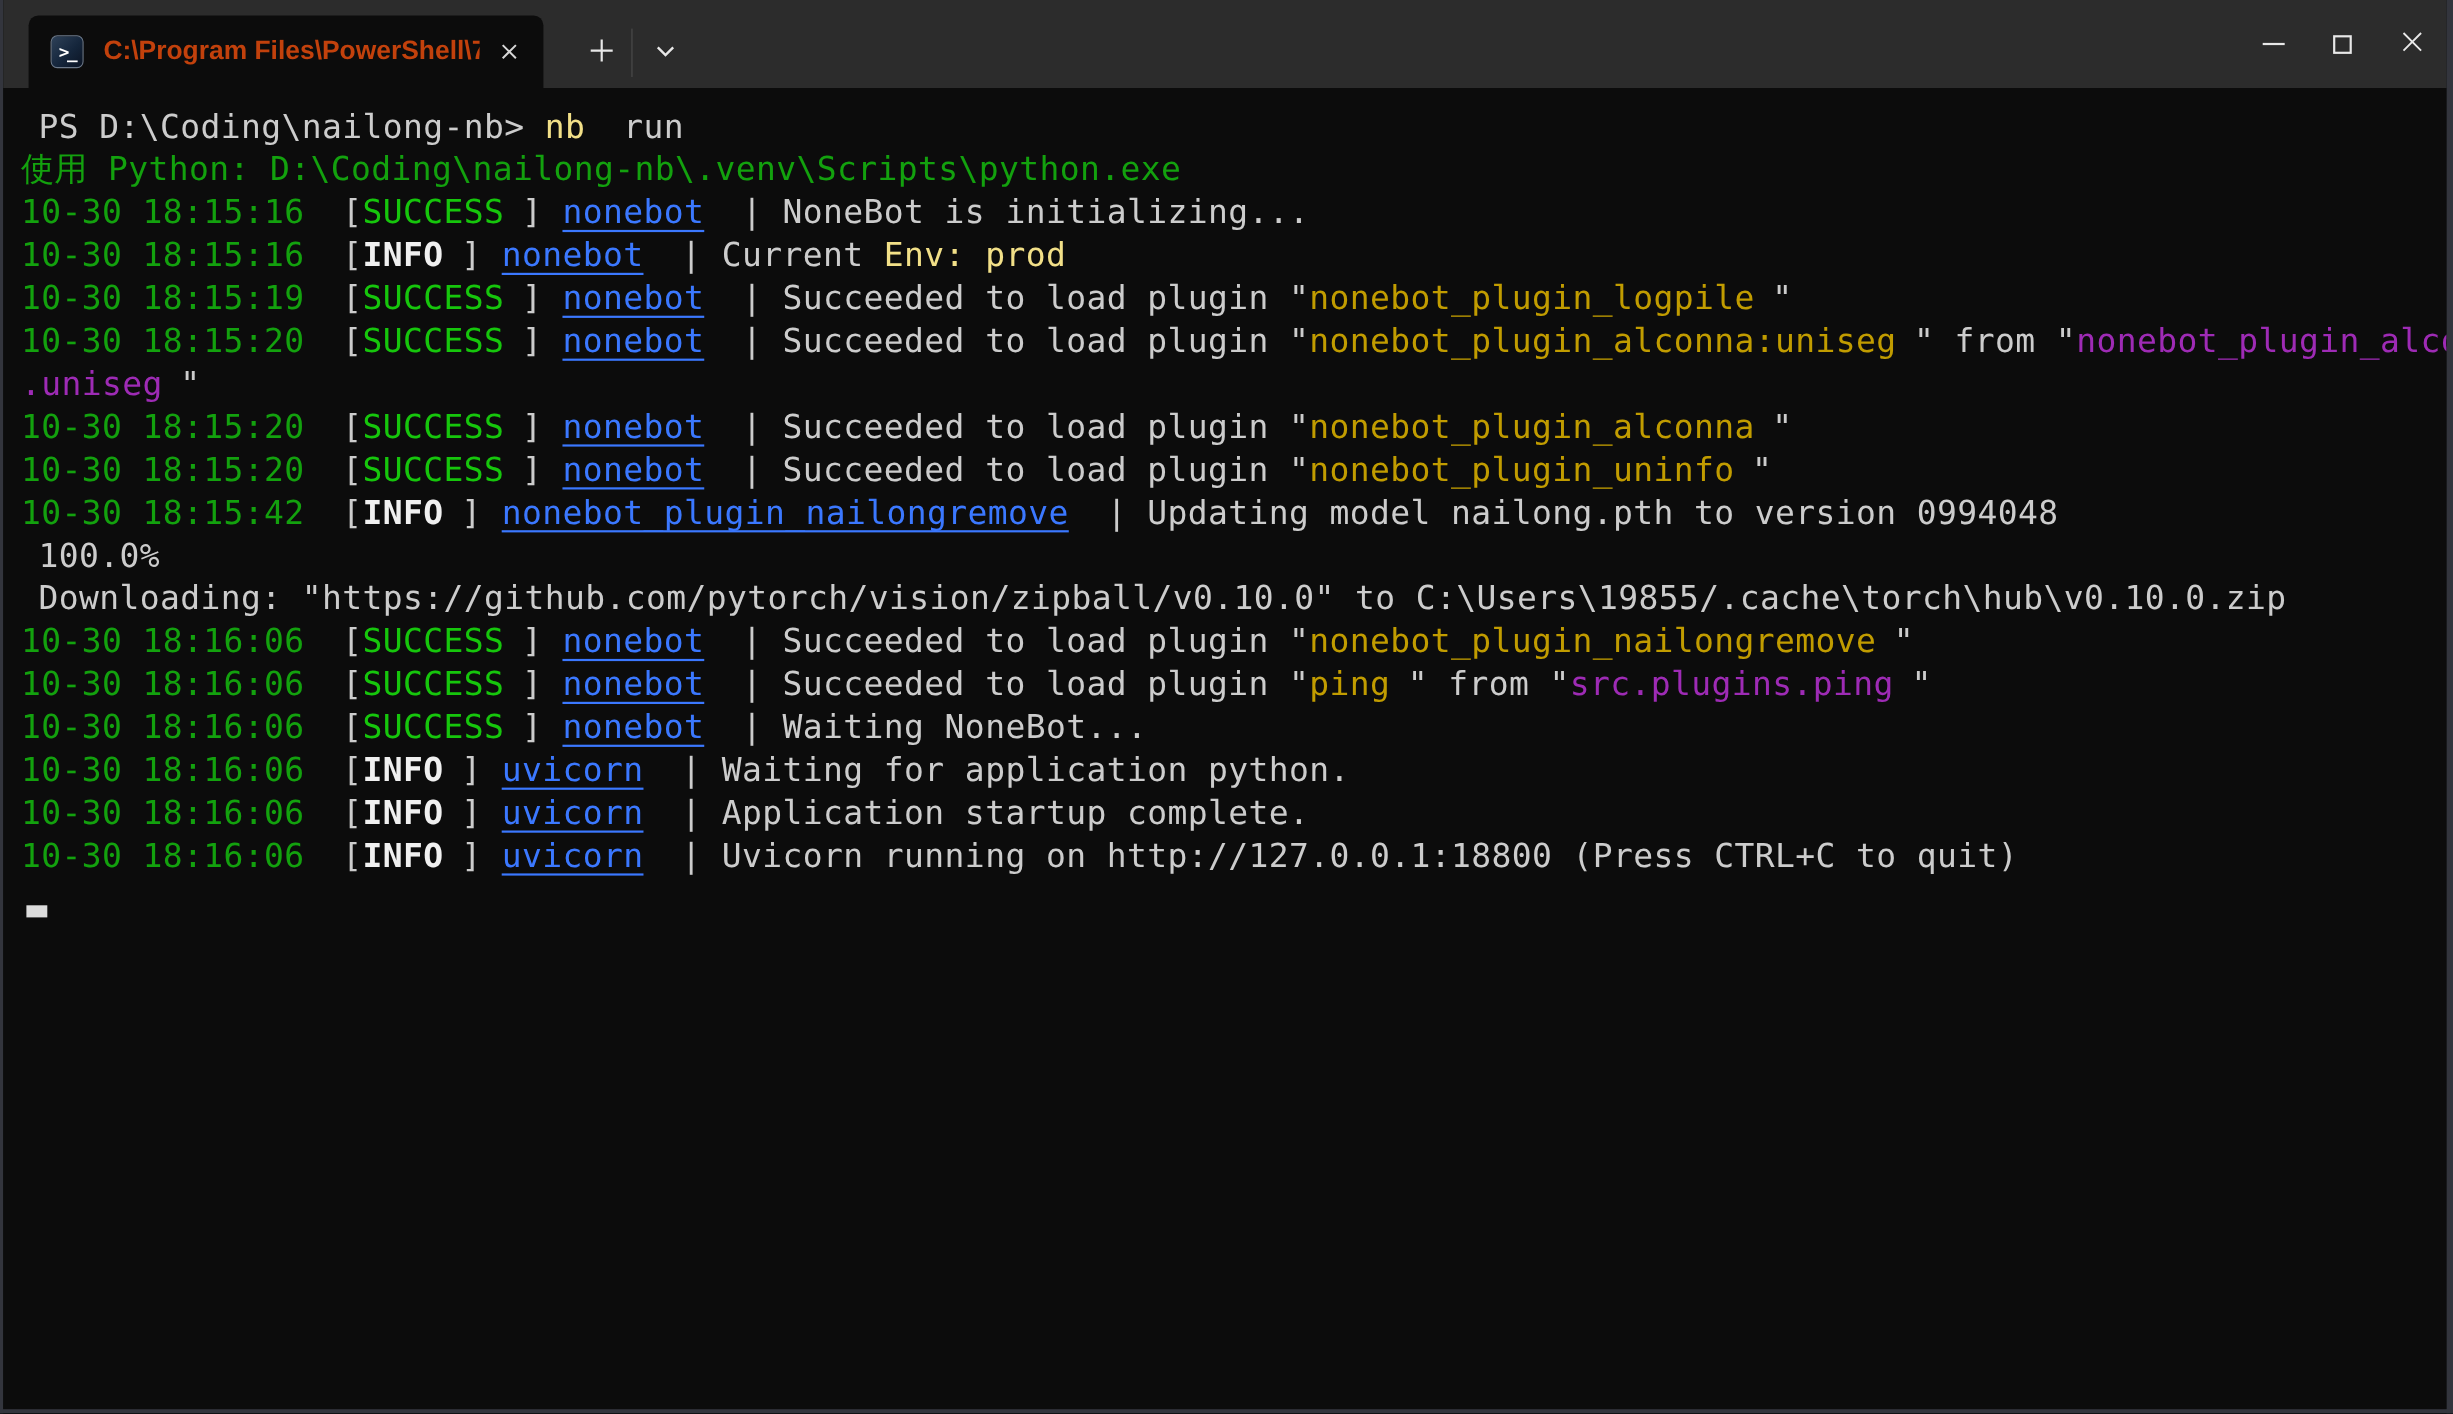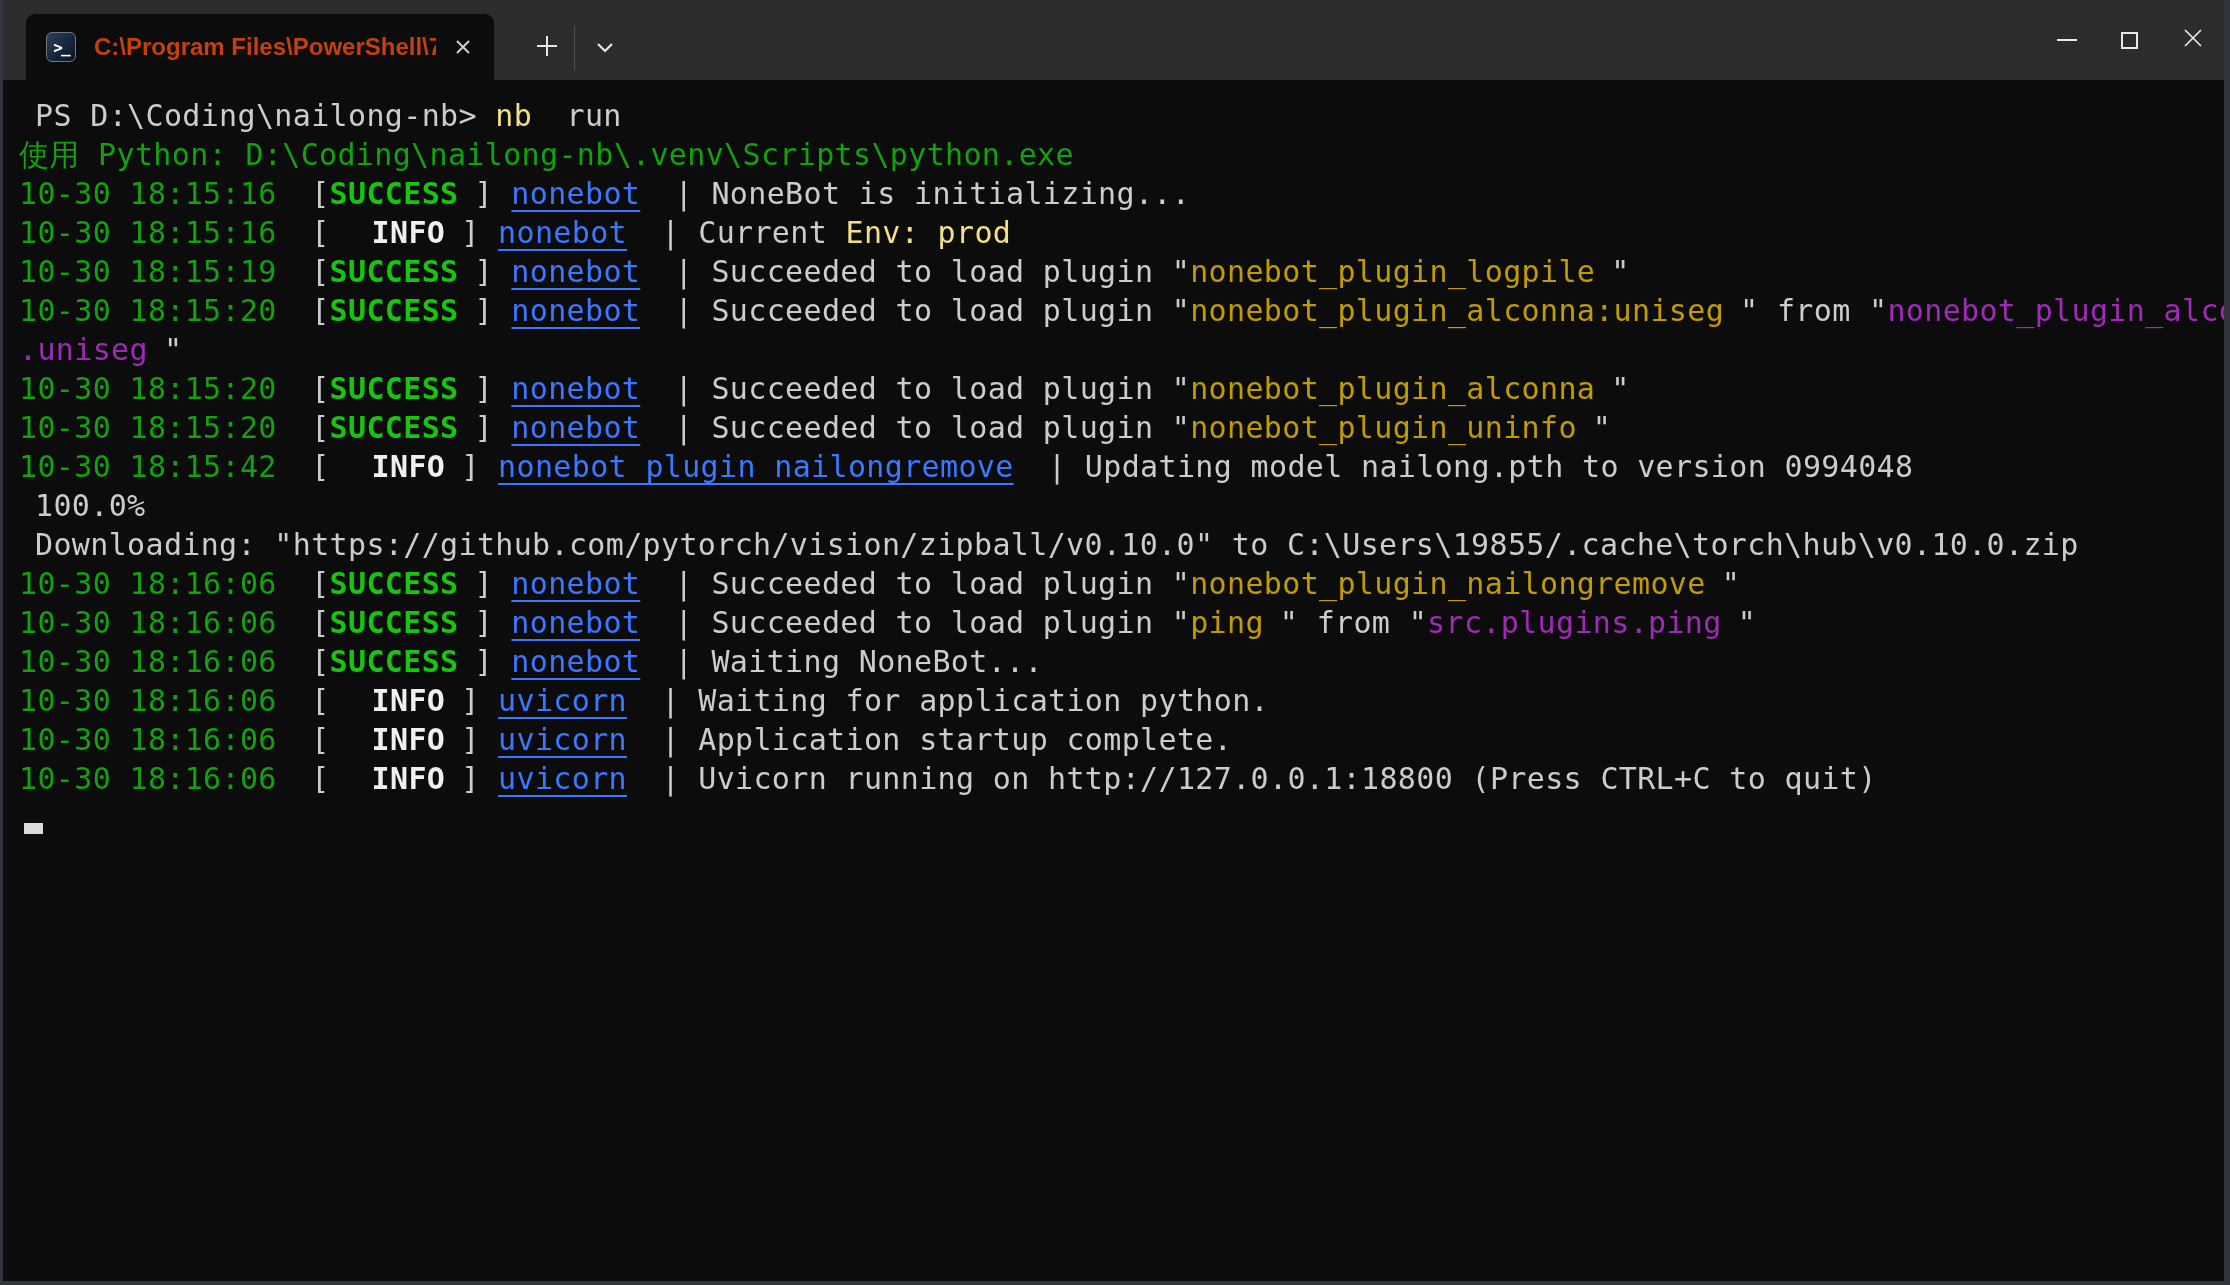--- a/index.html
+++ b/index.html
@@ -40,22 +40,22 @@
   .glyph-min{ width:20px; height:2px; background:var(--control-fg); }
   .glyph-max{ width:17px; height:17px; border:2px solid var(--control-fg); }
   .wc svg path{ stroke:var(--control-fg); }
   
   .terminal{ flex:1 1 auto; background:var(--terminal-bg); padding:16px 0 0 16px;
     font-family:"DejaVu Sans Mono",monospace; font-size:30px; line-height:39px;
     letter-spacing:0.35px; overflow:hidden; }
   .t-line{ height:39px; white-space:pre; }
   .c-w{ color:var(--foreground);margin-left:16px; }
   .c-g{ color:var(--green); }
-  .c-sg{ color:var(--bright-green); font-weight:bold; }
-  .c-iw{ color:var(--bright-white); font-weight:bold;margin-left:42px; }
+  .c-sg{ color:var(--bright-green); font-weight:normal; }
+  .c-iw{ color:var(--bright-white); font-weight:bold; }
   .c-y{ color:var(--gold); }
   .c-py{ color:var(--pale-yellow); }
   .c-m{ color:var(--magenta); }
   .c-b{ color:var(--link-blue); }
   .u{ text-decoration:underline; text-decoration-thickness:2px; text-underline-offset:6px; }
   .cursor{ display:block; width:19px; height:11px; margin:25px 0 0 5px; background:var(--cursor); }
 </style>
 </head>
 <body>
 

